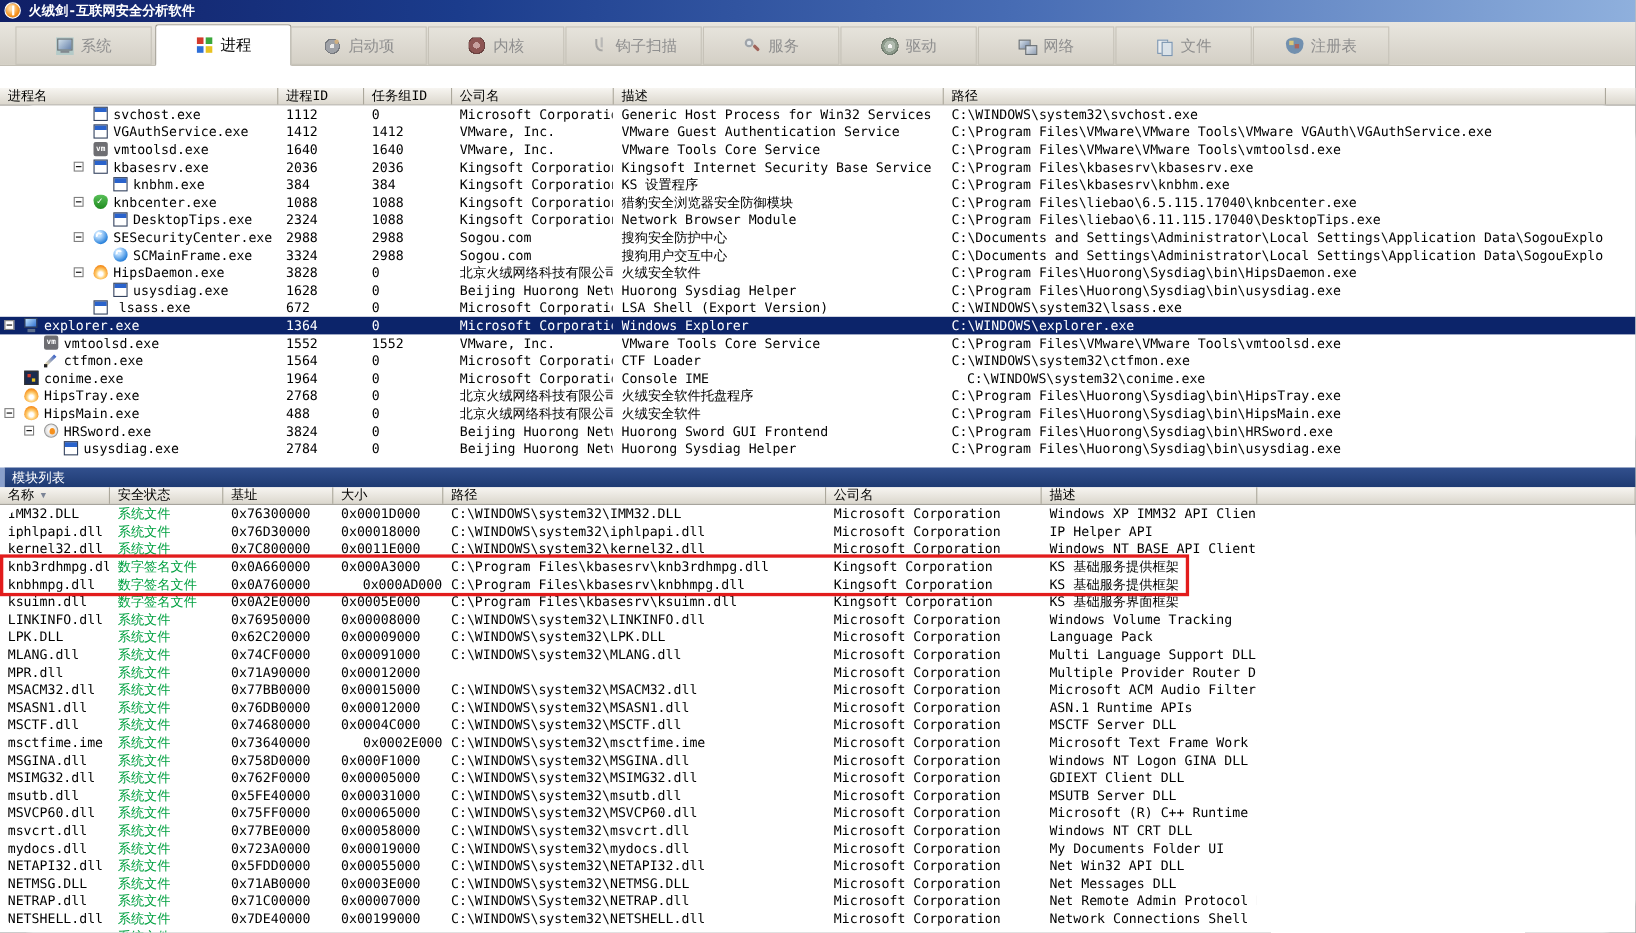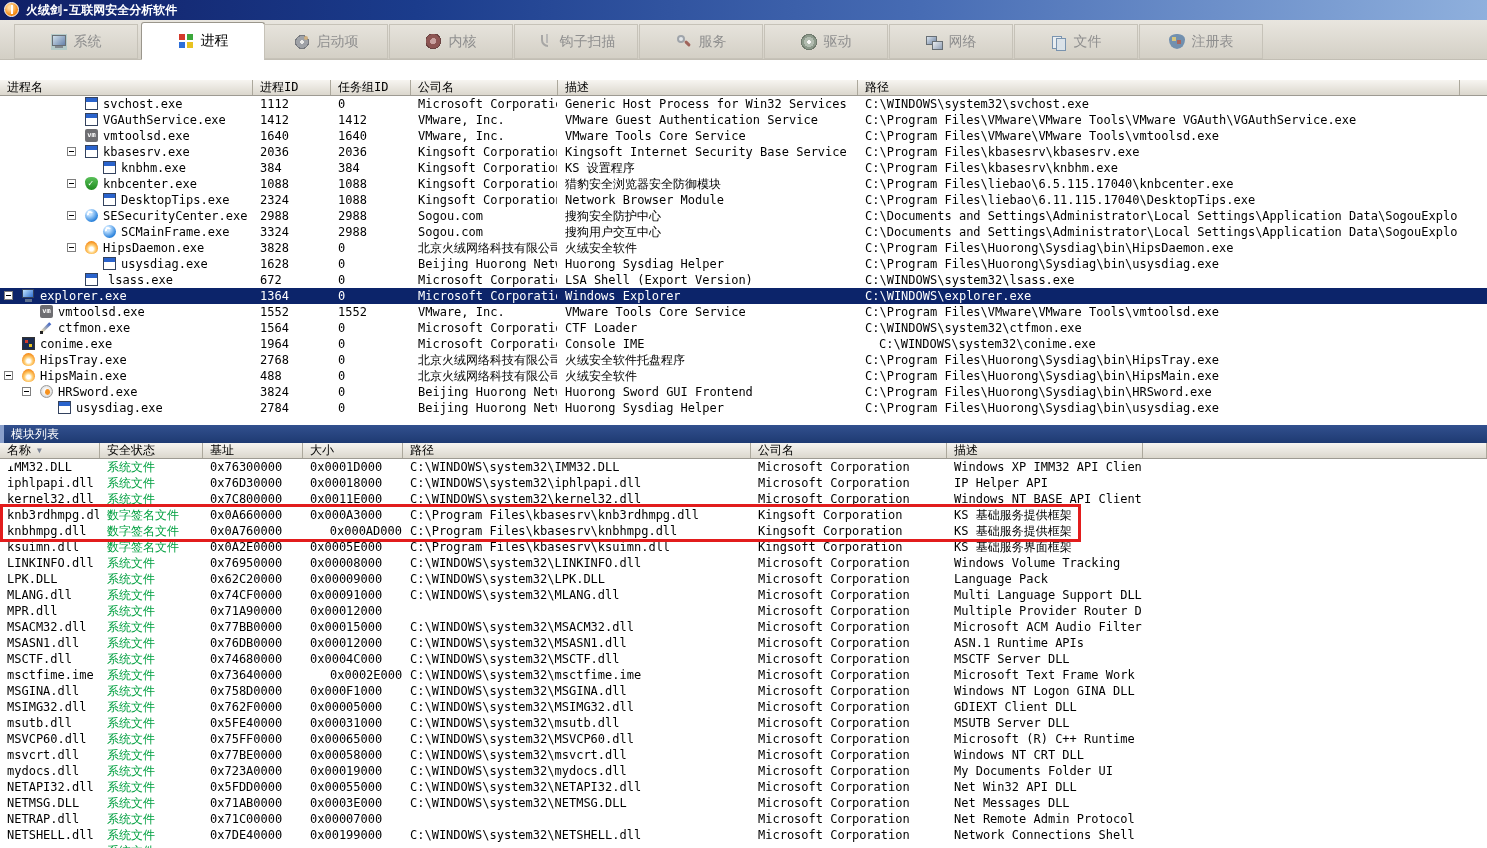--- a/index.html
+++ b/index.html
@@ -611,20 +611,21 @@
         <div class="cell" style="left: 310px; width: 92px;">0x0003E000</div>
         <div class="cell" style="left: 410px; width: 340px;">C:\WINDOWS\system32\NETMSG.DLL</div>
         <div class="cell" style="left: 758px; width: 188px;">Microsoft Corporation</div>
         <div class="cell" style="left: 954px; width: 188px;">Net Messages DLL</div>
       </div>
       <div class="row">
         <div class="cell" style="left: 7px; width: 92px;">NETRAP.dll</div>
         <div class="cell green" style="left: 107px; width: 95px;">系统文件</div>
         <div class="cell" style="left: 210px; width: 92px;">0x71C00000</div>
         <div class="cell" style="left: 310px; width: 92px;">0x00007000</div>
+        <div class="cell" style="left: 410px; width: 340px;">C:\WINDOWS\System32\NETRAP.dll</div>
         <div class="cell" style="left: 758px; width: 188px;">Microsoft Corporation</div>
         <div class="cell" style="left: 954px; width: 188px;">Net Remote Admin Protocol DLL</div>
       </div>
       <div class="row">
         <div class="cell" style="left: 7px; width: 92px;">NETSHELL.dll</div>
         <div class="cell green" style="left: 107px; width: 95px;">系统文件</div>
         <div class="cell" style="left: 210px; width: 92px;">0x7DE40000</div>
         <div class="cell" style="left: 310px; width: 92px;">0x00199000</div>
         <div class="cell" style="left: 410px; width: 340px;">C:\WINDOWS\system32\NETSHELL.dll</div>
         <div class="cell" style="left: 758px; width: 188px;">Microsoft Corporation</div>

